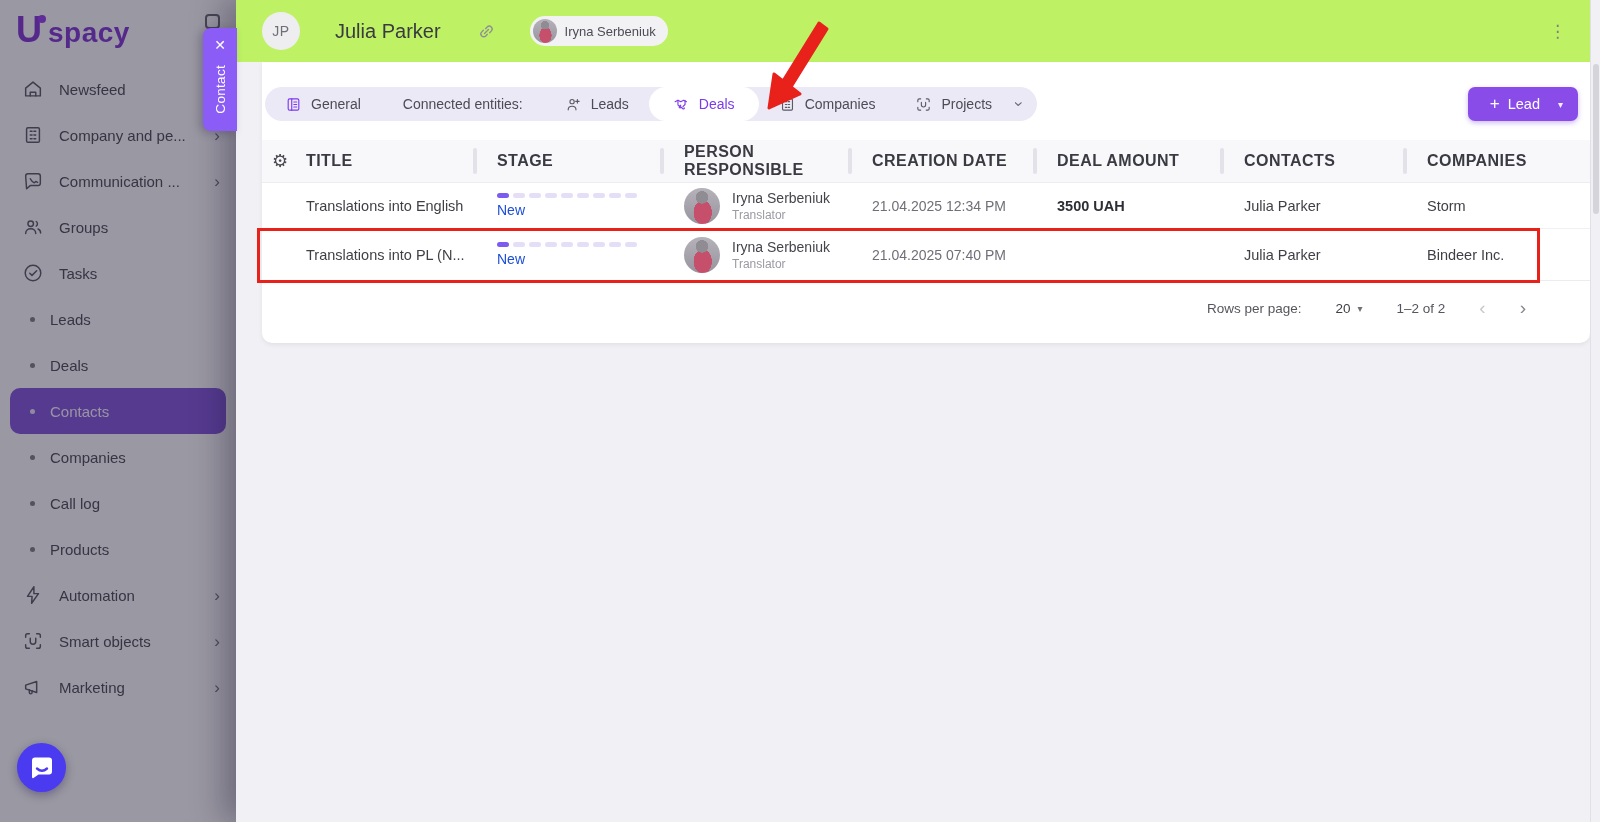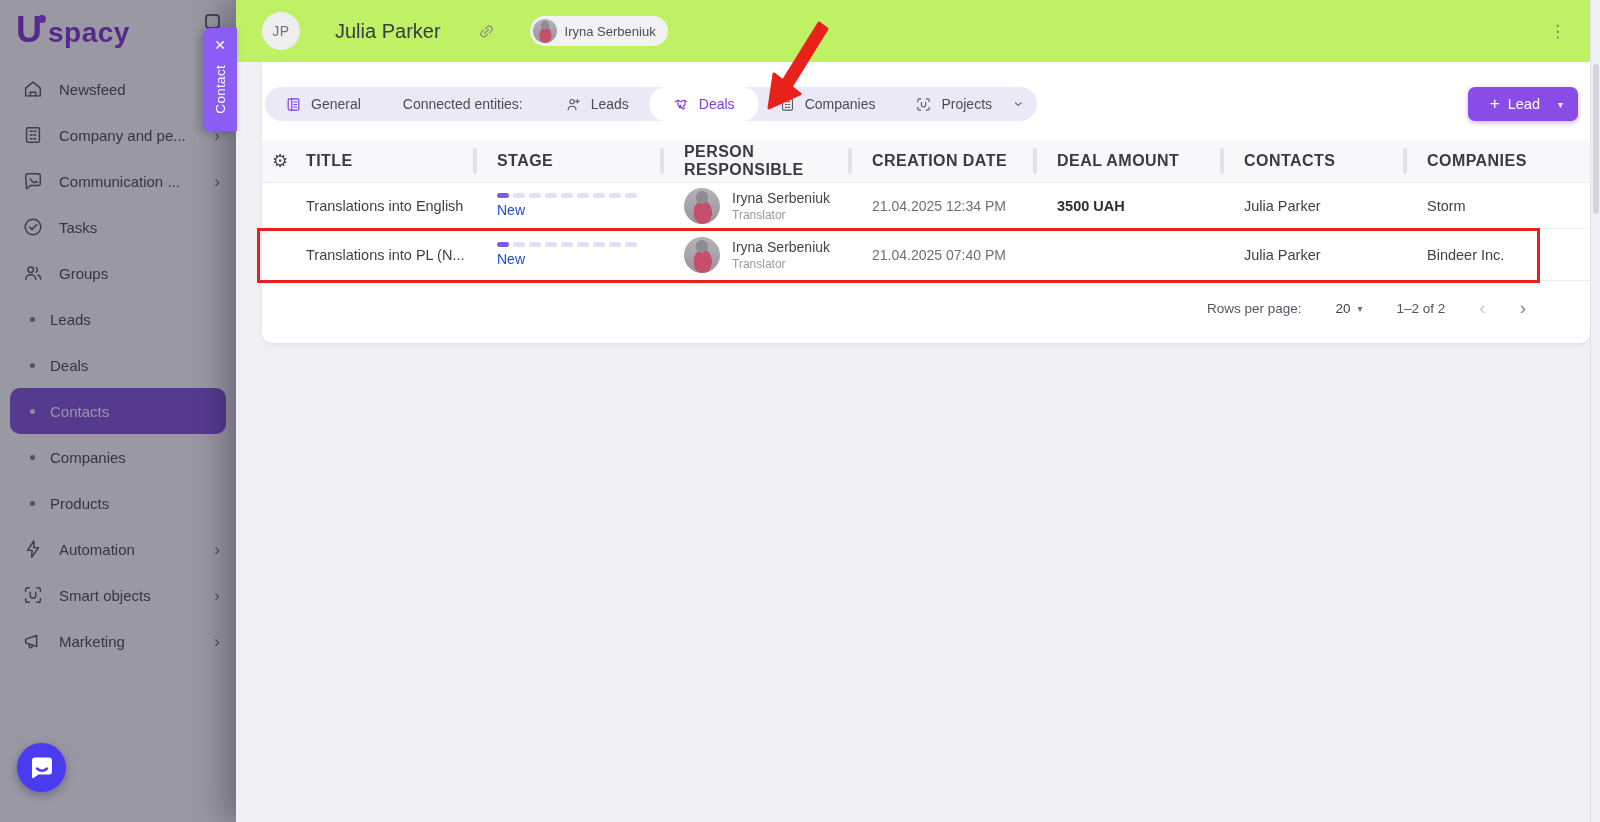--- a/index.html
+++ b/index.html
@@ -145,49 +145,53 @@
     <div class="nav-item">
       <svg viewBox="0 0 24 24">
           <path d="M4 6.5 A2.5 2.5 0 0 1 6.5 4 h11 A2.5 2.5 0 0 1 20 6.5 v8 A2.5 2.5 0 0 1 17.5 17 H9 l-4 3.5 Z"></path>
           <path d="M9 9.5 c1 2 2.5 3.5 4.5 4.5 l1.5-1.5 2 1"></path>
         </svg>
       <span>Communication ...</span>
       <span class="chev">›</span>
     </div>
     <div class="nav-item">
       <svg viewBox="0 0 24 24">
-          <circle cx="12" cy="12" r="8.5"></circle>
-          <path d="M8.5 12.2 l2.4 2.4 L16 9.5"></path>
-        </svg>
-      <span>Tasks</span>
-    </div>
-    <div class="nav-item">
-      <svg viewBox="0 0 24 24">
           <circle cx="9.5" cy="8.5" r="3"></circle>
           <path d="M4 19 c0-3 2.4-5 5.5-5 s5.5 2 5.5 5"></path>
           <path d="M15.5 6 a3 3 0 0 1 0 5"></path>
           <path d="M17.5 14.2 c1.8.7 2.8 2.3 2.8 4.3"></path>
         </svg>
       <span>Groups</span>
     </div>
+    <div class="nav-item">
+      <svg viewBox="0 0 24 24">
+          <circle cx="12" cy="12" r="8.5"></circle>
+          <path d="M8.5 12.2 l2.4 2.4 L16 9.5"></path>
+        </svg>
+      <span>Tasks</span>
+    </div>
     <div class="nav-sub">
       <span class="dot"></span>
       <span>Leads</span>
     </div>
     <div class="nav-sub">
       <span class="dot"></span>
       <span>Deals</span>
     </div>
     <div class="nav-sub active">
       <span class="dot"></span>
       <span>Contacts</span>
     </div>
     <div class="nav-sub">
       <span class="dot"></span>
       <span>Companies</span>
+    </div>
+    <div class="nav-sub">
+      <span class="dot"></span>
+      <span>Call log</span>
     </div>
     <div class="nav-sub">
       <span class="dot"></span>
       <span>Products</span>
     </div>
     <div class="nav-item">
       <svg viewBox="0 0 24 24">
           <path d="M13 3 L6 13.5 h5 L10.5 21 L18 10.5 h-5 Z"></path>
         </svg>
       <span>Automation</span>

